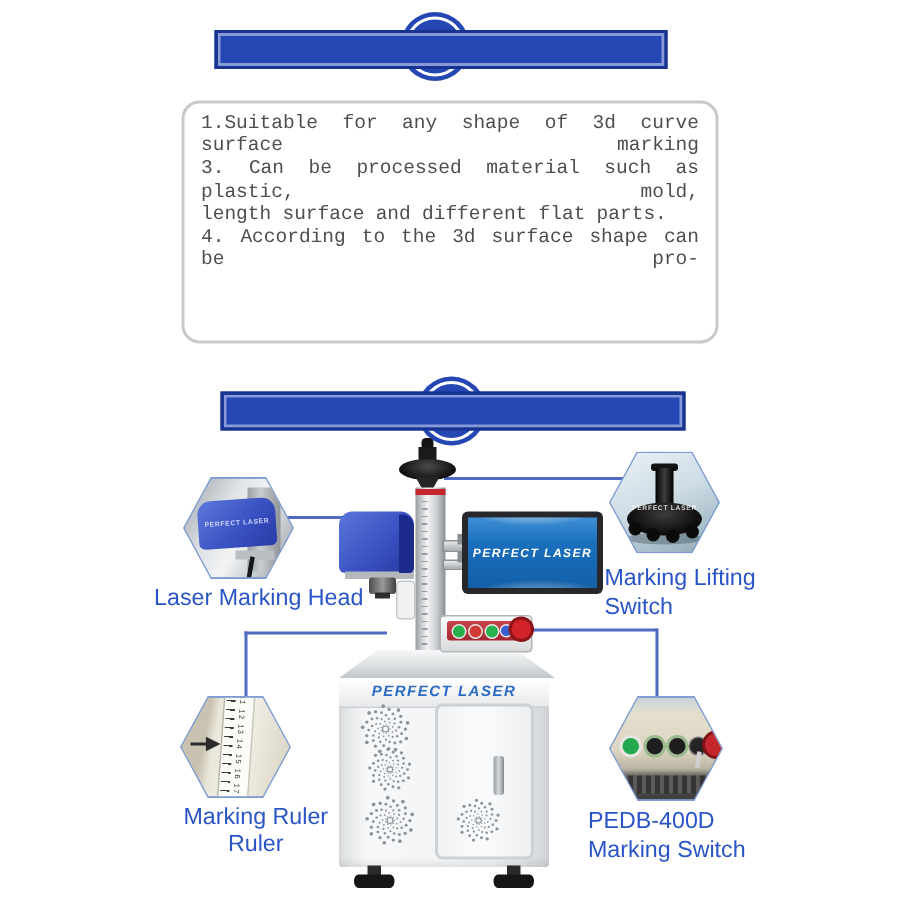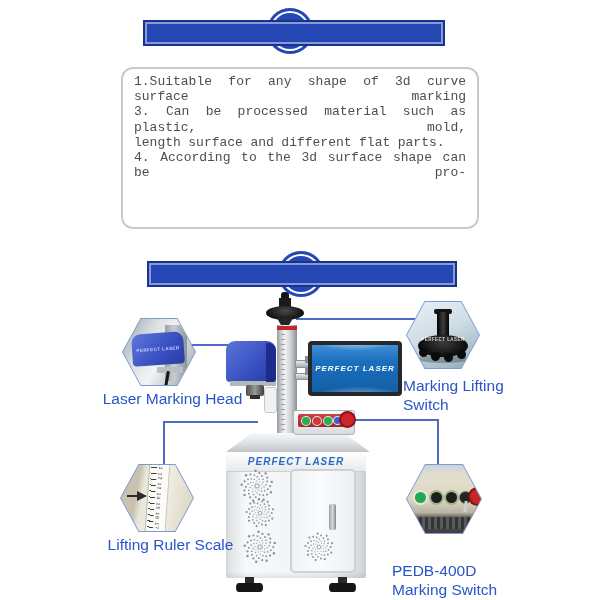--- a/index.html
+++ b/index.html
@@ -102,21 +102,21 @@
   .hp-red{left:63px;top:24px;width:15px;height:15px;background:#c3272b;
     box-shadow:0 0 0 2px #7e1316;}
   .hp-vents{position:absolute;left:12px;bottom:4px;width:52px;height:12px;
     background:repeating-linear-gradient(90deg,#343434 0 3px,#5a5a5a 3px 6px);}
 
   
   .clabel{position:absolute;color:var(--label-blue,#2a55c6);font-size:15.5px;z-index:5;}
   #label-head{left:100px;top:390px;width:145px;text-align:center;}
   #label-lift{left:403px;top:376px;width:112px;line-height:19px;}
   #label-ruler{left:103px;top:536px;width:135px;text-align:center;}
-  #label-pedb{left:392px;top:561px;width:132px;line-height:19px;}
+  #label-pedb{left:392px;top:538px;width:132px;line-height:19px;}
 
   
   .m{position:absolute;z-index:3;}
   #knob-tip{left:281px;top:292px;width:8px;height:8px;background:#141414;border-radius:3px;}
   #knob-stem{left:279px;top:298px;width:12px;height:11px;background:#1a1a1a;}
   #knob-wheel{left:266px;top:306px;width:38px;height:14px;border-radius:50%;
     background:radial-gradient(ellipse at 50% 35%,#4a4a4a,#0c0c0c 75%);}
   #knob-base{left:277px;top:318px;width:16px;height:8px;background:#242424;
     clip-path:polygon(0 0,100% 0,72% 100%,28% 100%);}
   #column{left:277px;top:325px;width:20px;height:122px;
@@ -560,15 +560,15 @@
       <div class="hp-btn hp-dark2"></div>
       <div class="hp-btn hp-key"></div>
       <div class="hp-keystem"></div>
       <div class="hp-btn hp-red"></div>
       <div class="hp-vents"></div>
     </div>
   </div>
 
   <div class="clabel" id="label-head">Laser Marking Head</div>
   <div class="clabel" id="label-lift">Marking Lifting Switch</div>
-  <div class="clabel" id="label-ruler">Lifting Ruler Scale</div>
+  <div class="clabel" id="label-ruler">Marking Ruler Ruler</div>
   <div class="clabel" id="label-pedb">PEDB-400D Marking Switch</div>
 </div>
 
 </body></html>

